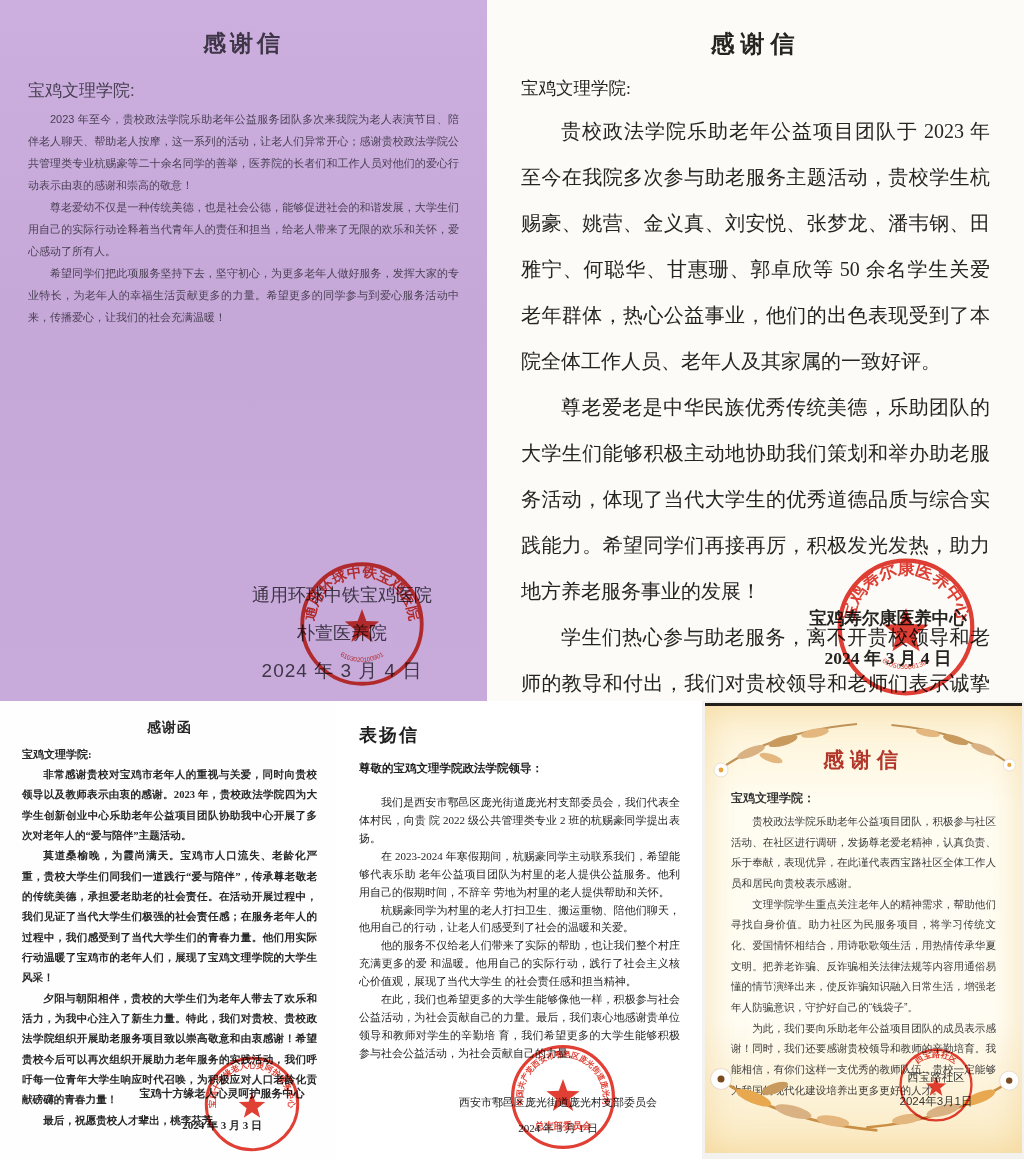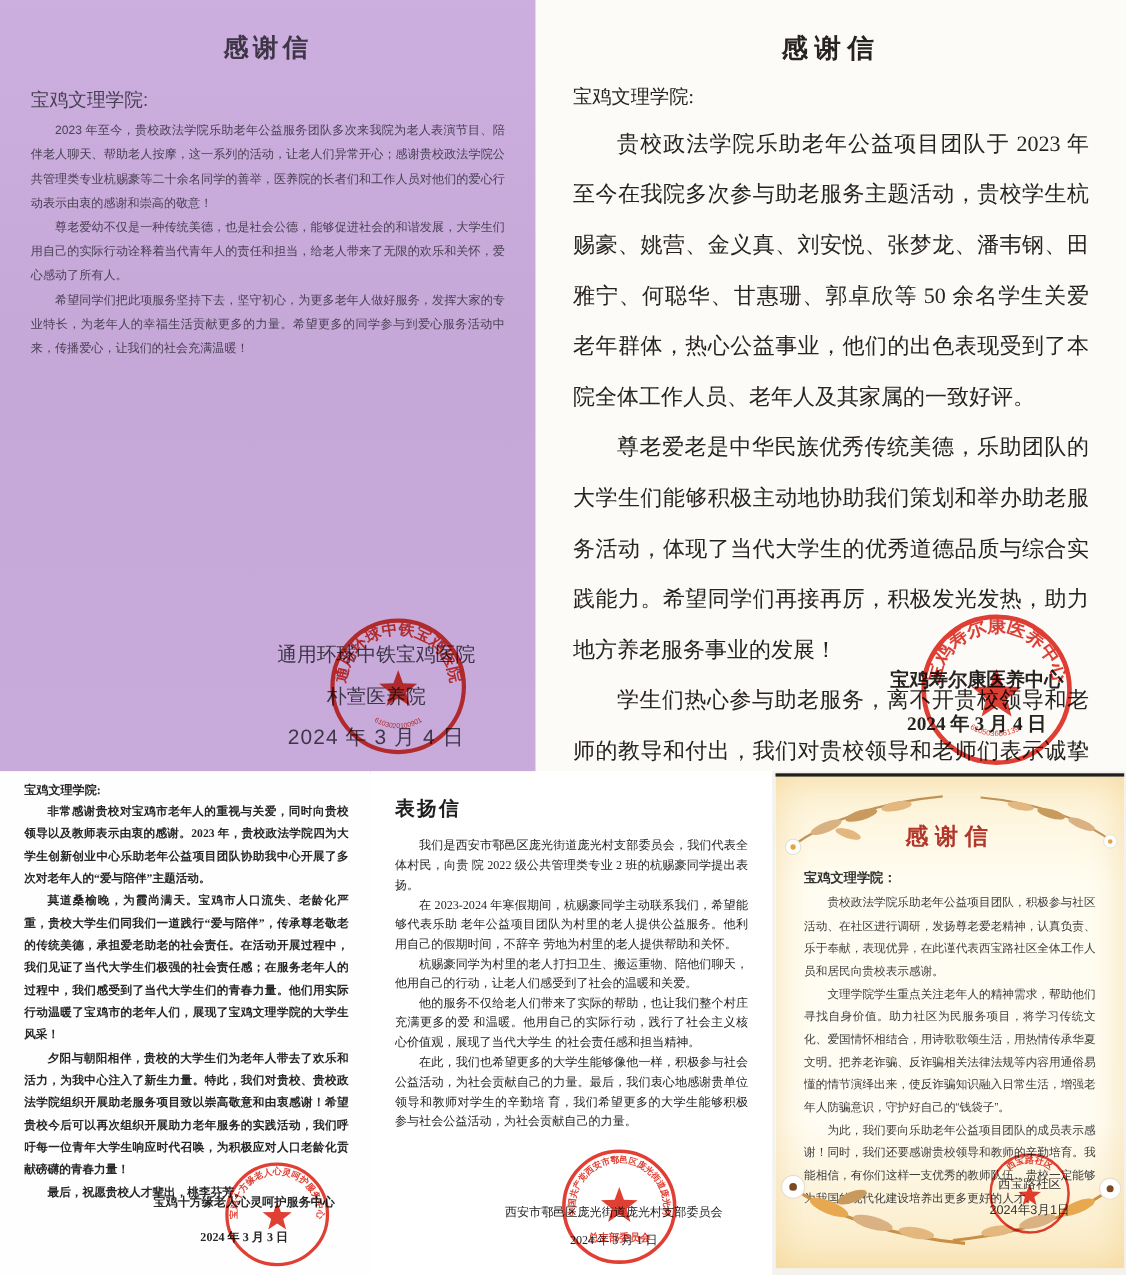--- a/index.html
+++ b/index.html
@@ -106,39 +106,41 @@
       <circle class="ring" cx="60" cy="60" r="56"></circle>
       <path id="arc-t-tr" d="M 21 83 A 45 45 0 1 1 99 83" fill="none"></path>
       <text class="ringtext" font-size="14.5" text-anchor="middle"><textPath href="#arc-t-tr" startOffset="50%">宝鸡寿尔康医养中心</textPath></text>
       <polygon class="star" points="60,44 65,57.5 79,58 68,67 71.5,80.5 60,73 48.5,80.5 52,67 41,58 55,57.5"></polygon>
       <path id="arc-b-tr" d="M 30 81 A 38 38 0 0 0 90 81" fill="none"></path>
       <text class="serialtext" font-size="6" text-anchor="middle"><textPath href="#arc-b-tr" startOffset="50%">6105036661397</textPath></text>
     </svg>
   </section>
 
   <section class="letter bl">
+    <h1 class="title">感谢函</h1>
     <p class="salut">宝鸡文理学院:</p>
     <p class="para">非常感谢贵校对宝鸡市老年人的重视与关爱，同时向贵校领导以及教师表示由衷的感谢。2023 年，贵校政法学院四为大学生创新创业中心乐助老年公益项目团队协助我中心开展了多次对老年人的“爱与陪伴”主题活动。</p>
     <p class="para">莫道桑榆晚，为霞尚满天。宝鸡市人口流失、老龄化严重，贵校大学生们同我们一道践行“爱与陪伴”，传承尊老敬老的传统美德，承担爱老助老的社会责任。在活动开展过程中，我们见证了当代大学生们极强的社会责任感；在服务老年人的过程中，我们感受到了当代大学生们的青春力量。他们用实际行动温暖了宝鸡市的老年人们，展现了宝鸡文理学院的大学生风采！</p>
     <p class="para">夕阳与朝阳相伴，贵校的大学生们为老年人带去了欢乐和活力，为我中心注入了新生力量。特此，我们对贵校、贵校政法学院组织开展助老服务项目致以崇高敬意和由衷感谢！希望贵校今后可以再次组织开展助力老年服务的实践活动，我们呼吁每一位青年大学生响应时代召唤，为积极应对人口老龄化贡献磅礴的青春力量！</p>
     <p class="para">最后，祝愿贵校人才辈出，桃李芬芳。</p>
     <div class="sig">
       <div>宝鸡十方缘老人心灵呵护服务中心</div>
       <div class="date">2024 年 3 月 3 日</div>
     </div>
     <svg class="stamp" viewBox="0 0 120 120">
       <circle class="ring" cx="60" cy="60" r="56"></circle>
       <path id="arc-t-bl" d="M 21 83 A 45 45 0 1 1 99 83" fill="none"></path>
       <text class="ringtext" font-size="10" text-anchor="middle"><textPath href="#arc-t-bl" startOffset="50%">宝鸡十方缘老人心灵呵护服务中心</textPath></text>
       <polygon class="star" points="60,46 64.1,57.3 76.2,57.7 66.7,65.2 70,76.8 60,70 50,76.8 53.3,65.2 43.8,57.7 55.9,57.3"></polygon>
     </svg>
   </section>
 
   <section class="letter bm">
     <h1 class="title">表扬信</h1>
+    <p class="salut">尊敬的宝鸡文理学院政法学院领导：</p>
     <p class="para">我们是西安市鄠邑区庞光街道庞光村支部委员会，我们代表全体村民，向贵 院 2022 级公共管理类专业 2 班的杭赐豪同学提出表扬。</p>
     <p class="para">在 2023-2024 年寒假期间，杭赐豪同学主动联系我们，希望能够代表乐助 老年公益项目团队为村里的老人提供公益服务。他利用自己的假期时间，不辞辛 劳地为村里的老人提供帮助和关怀。</p>
     <p class="para">杭赐豪同学为村里的老人打扫卫生、搬运重物、陪他们聊天，他用自己的行动，让老人们感受到了社会的温暖和关爱。</p>
     <p class="para">他的服务不仅给老人们带来了实际的帮助，也让我们整个村庄充满更多的爱 和温暖。他用自己的实际行动，践行了社会主义核心价值观，展现了当代大学生 的社会责任感和担当精神。</p>
     <p class="para">在此，我们也希望更多的大学生能够像他一样，积极参与社会公益活动，为社会贡献自己的力量。最后，我们衷心地感谢贵单位领导和教师对学生的辛勤培 育，我们希望更多的大学生能够积极参与社会公益活动，为社会贡献自己的力量。</p>
     <div class="sig">
       <div>西安市鄠邑区庞光街道庞光村支部委员会</div>
       <div class="date">2024 年 3 月 1 日</div>
     </div>
     <svg class="stamp" viewBox="0 0 120 120">

